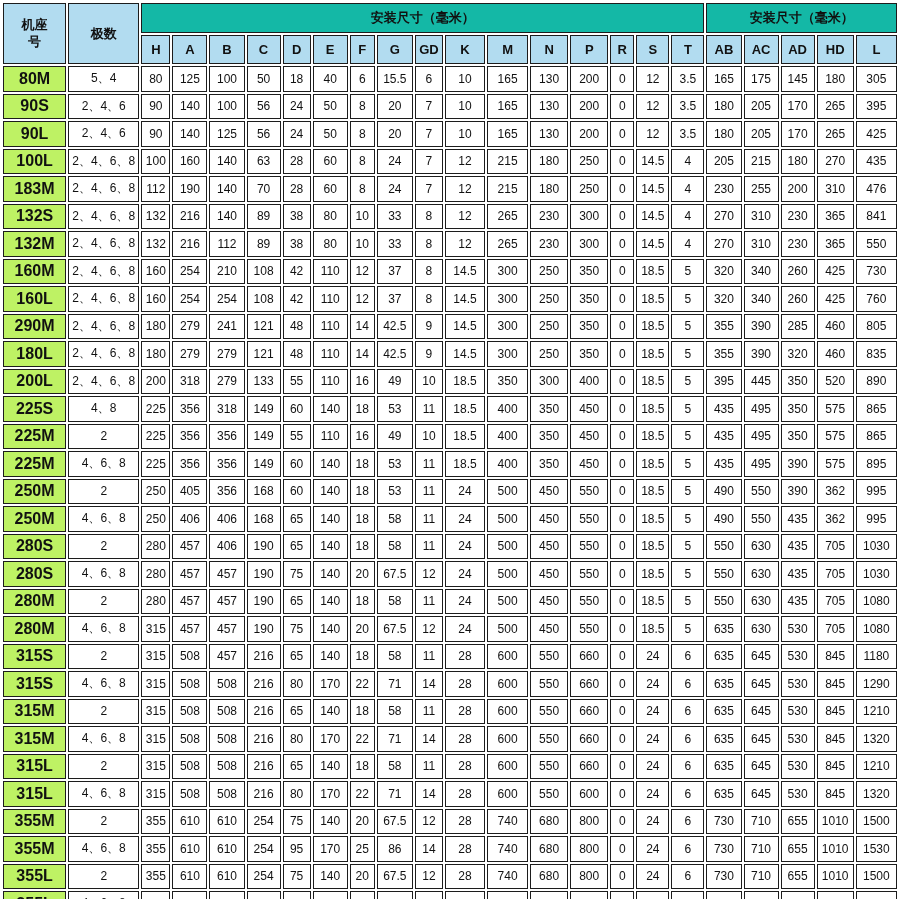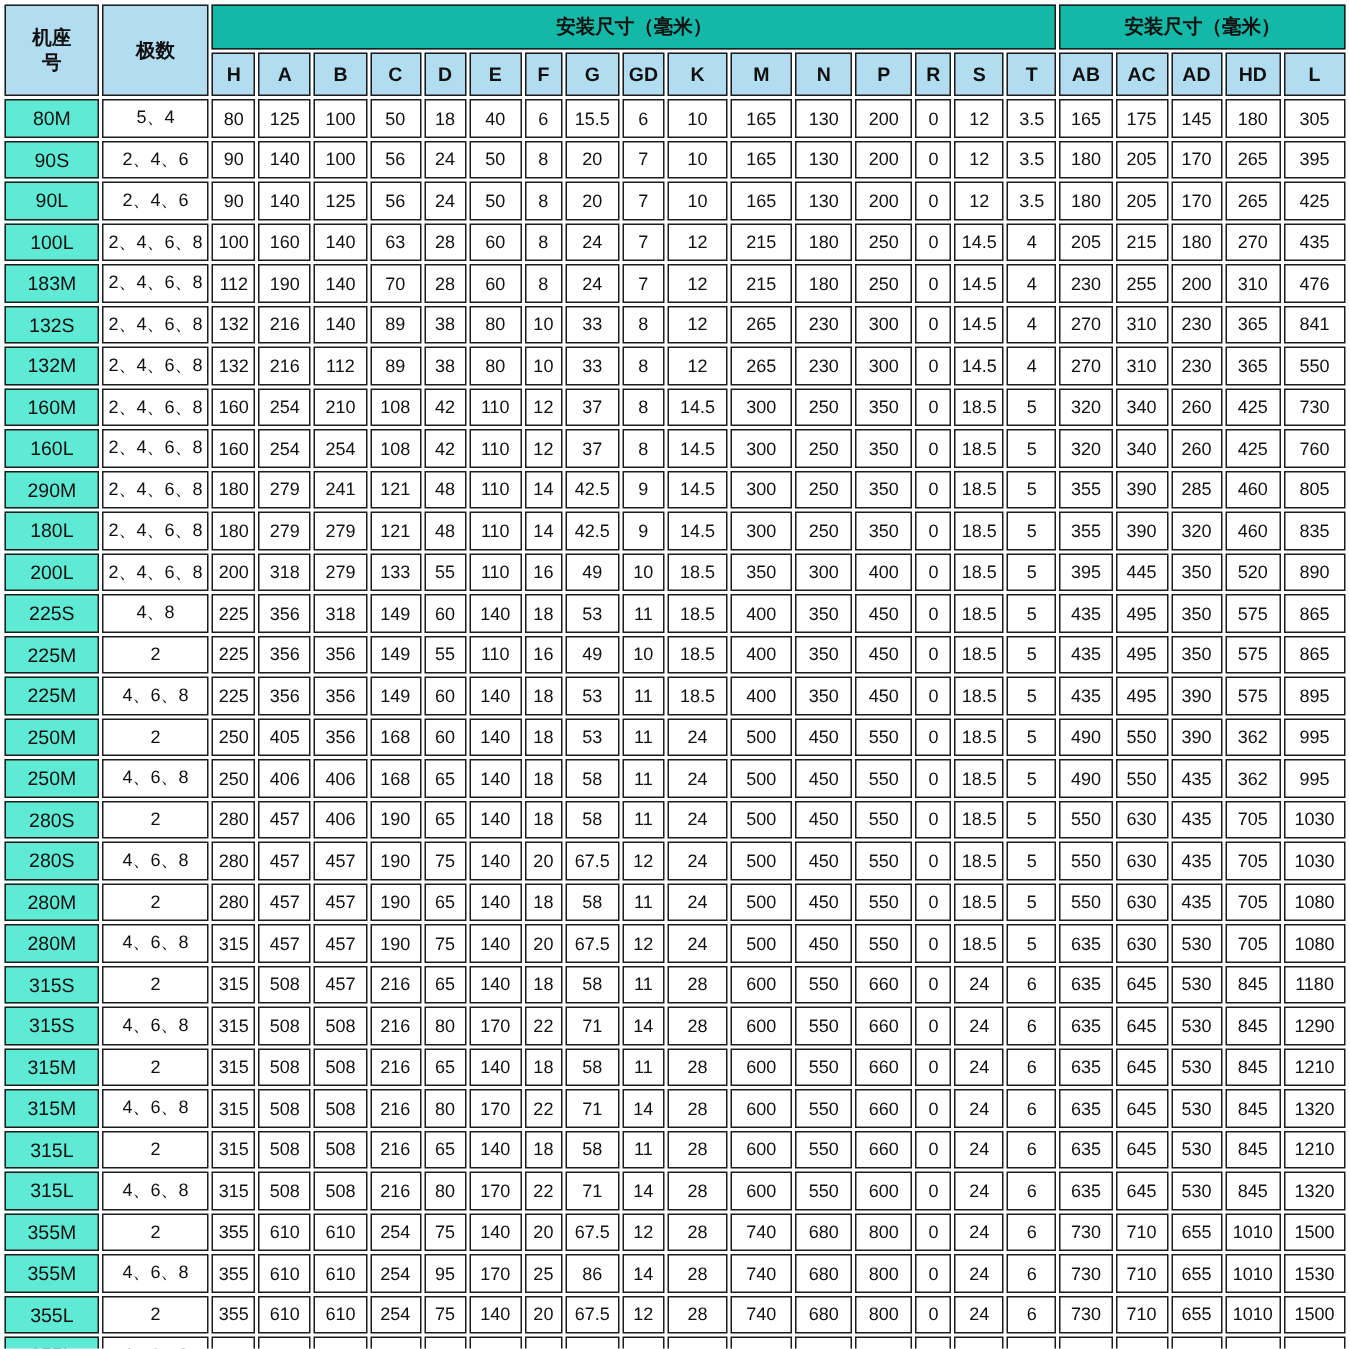--- a/index.html
+++ b/index.html
@@ -50,22 +50,23 @@
     height: 27px;
   }
   
   tbody td, tbody th {
     font-size: 12px;
     height: 23.5px;
     background: #ffffff;
     font-weight: normal;
   }
   tbody th.frame-cell {
-    background: #5eead4;
-    font-size: 13px;
+    background: #bef264;
+    font-size: 16px;
+    font-weight: bold;
   }
   .frame-head-inner { line-height: 1.25; }
 </style>
 </head>
 <body>
 
 <div class="wrap">
   <table class="spec">
     <colgroup>
         <col style="width: 63px;">

